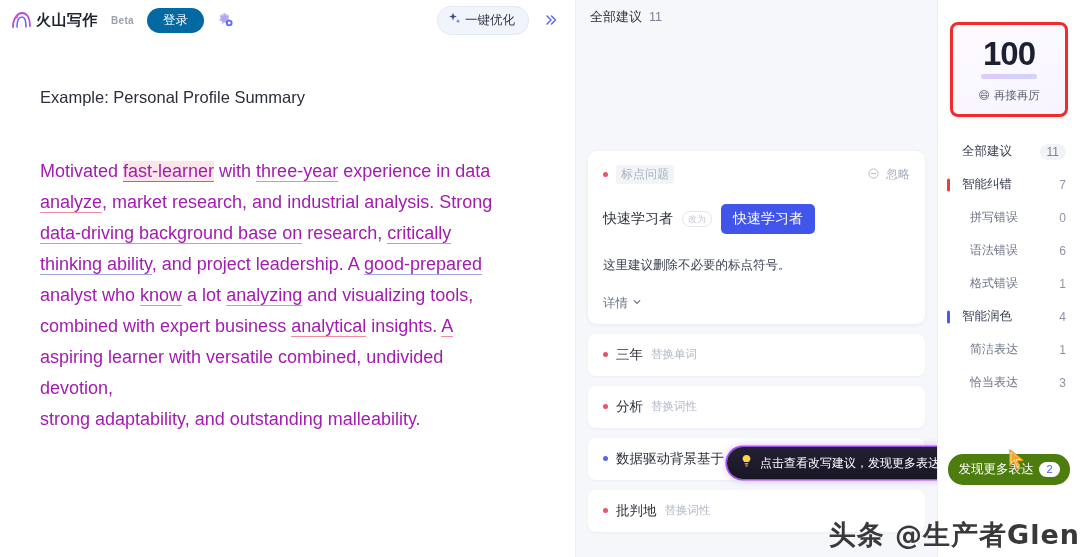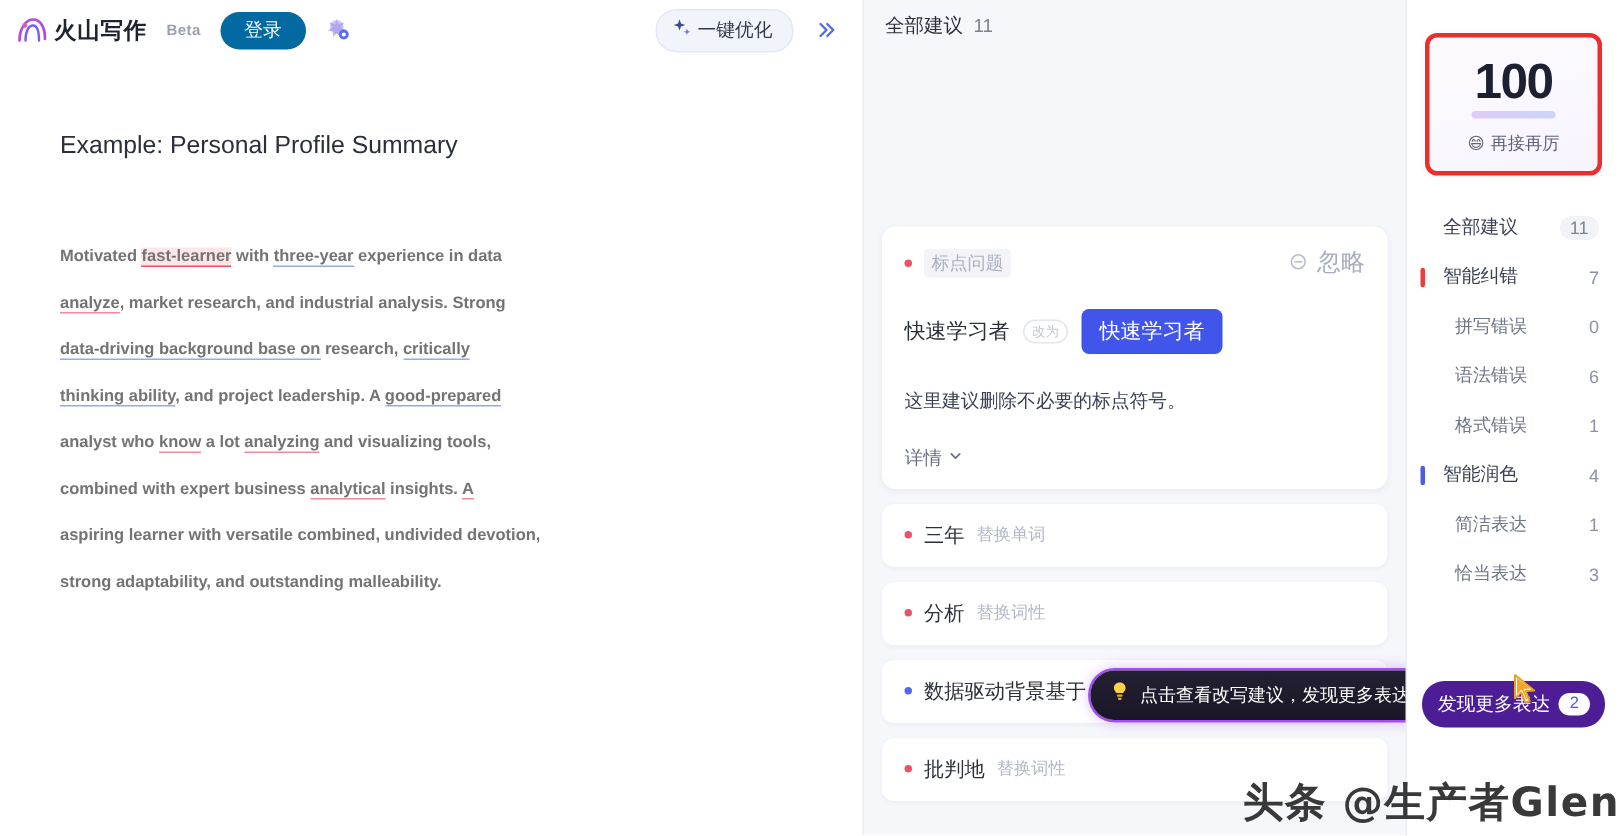--- a/index.html
+++ b/index.html
@@ -54,22 +54,22 @@
     color: #5668e8; font-size: 14px; cursor: pointer;
     display: flex; align-items: center; justify-content: center;
   }
 
   .editor-body { padding: 44px 40px 0 40px; }
   .doc-title {
     font-size: 16.5px; color: #2b2f3a; line-height: 1.6;
     margin-bottom: 46px; font-weight: 400;
   }
   .doc-body {
-    font-size: 11px; color: #737373; line-height: 31px;
-    max-width: 470px; font-weight: 700;
+    font-size: 18px; color: #a21caf; line-height: 31px;
+    max-width: 470px; font-weight: 400;
   }
   .mk { position: relative; }
   .mk-red {
     background: #fde6e8;
     border-bottom: 1.6px solid #e8536a;
   }
   .mk-red-u { border-bottom: 1.4px solid #ef8b9c; }
   .mk-blue-u { border-bottom: 1.4px solid #9aa8e6; }
 
   
@@ -99,21 +99,21 @@
     width: 5px; height: 5px; border-radius: 50%;
     background: #e8536a; margin-right: 8px; flex: 0 0 5px;
   }
   .sug-tag {
     font-size: 12px; color: #aab0c0; background: #f3f4f8;
     padding: 1px 5px; border-radius: 3px;
   }
   .sug-head-spacer { flex: 1; }
   .ignore-btn {
     display: flex; align-items: center; gap: 7px;
-    font-size: 16px; color: #a8aebd; border: none;
+    font-size: 12px; color: #a8aebd; border: none;
     background: transparent; cursor: pointer;
   }
   .sug-replace-row {
     display: flex; align-items: center; gap: 9px; margin-top: 20px;
   }
   .sug-orig { font-size: 14px; color: #2b2f3a; }
   .arrow-pill {
     font-size: 9px; color: #c3c8d4; border: 1px solid #e3e6ee;
     border-radius: 8px; padding: 1px 5px; line-height: 1.4;
   }
@@ -207,21 +207,21 @@
   .cat-count { font-size: 12px; color: #8d93a4; min-width: 14px; text-align: right; }
   .cat-count.pill {
     background: #f2f3f7; border-radius: 8px; padding: 1px 7px;
     color: #7c8396; min-width: auto;
   }
 
   .more-btn {
     position: absolute; left: 10px; bottom: 72px;
     width: 122px; display: flex; align-items: center;
     justify-content: center; gap: 6px;
-    background: #4c1d95; color: #fff; border: none;
+    background: #4d7c0f; color: #fff; border: none;
     border-radius: 15px; padding: 7px 8px; font-size: 12.5px;
     cursor: pointer;
   }
   .more-badge {
     background: #ffffff; color: #4d5ae8; font-size: 11px;
     border-radius: 8px; padding: 0px 7px; line-height: 15px;
   }
 
   
   .cursor-ptr { position: absolute; left: 1009px; top: 449px; z-index: 60; }

